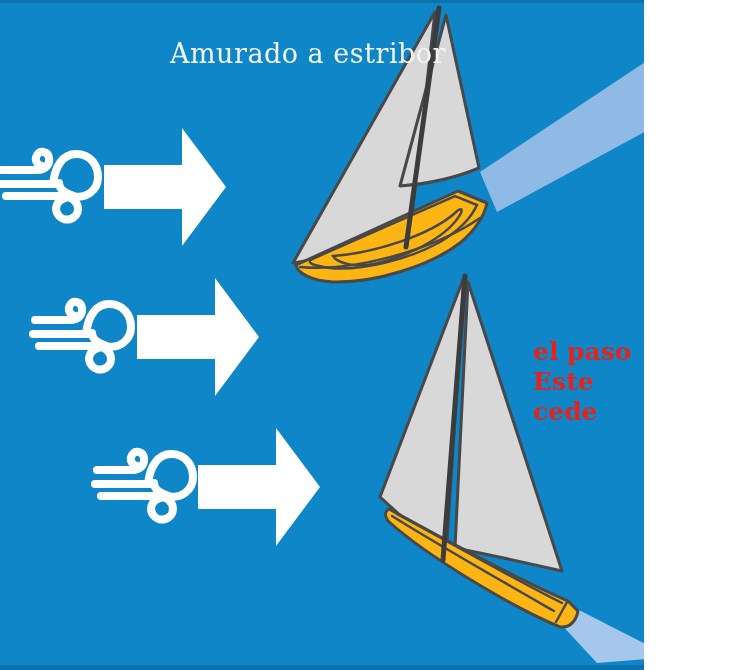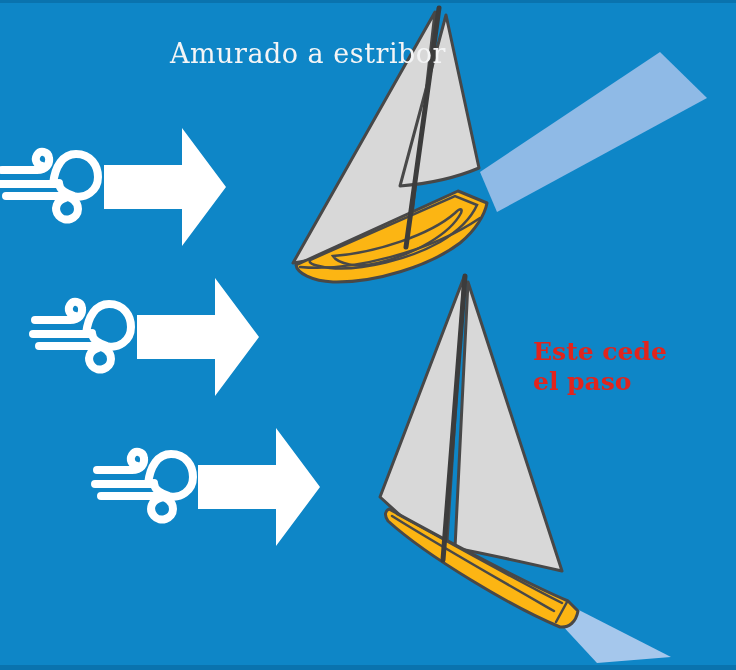--- a/index.html
+++ b/index.html
@@ -1,17 +1,17 @@
 <!DOCTYPE html>
 <html style="--bg: #0e86c7; --bg-edge: #0a73ae; --white: #ffffff; --sail: #d8d8d8; --outline: #484848; --mast: #3c3c3c; --hull: #fcb513; --beam-top: #8fbae6; --beam-bottom: #a5c7ec; --label: #f4f5f6; --warning: #e2241c;"><head>
 <meta charset="utf-8">
 <style>
   html,body{margin:0;padding:0;background:#fff;}
   .stage{
-    position:relative;width:736px;height:670px;overflow:hidden;
+    position:relative;width:644px;height:670px;overflow:hidden;
     background:var(--bg,#0e86c7);
     font-family:"DejaVu Serif","Liberation Serif",serif;
   }
   svg.scene{position:absolute;left:0;top:0;display:block;}
   .bg-edge{fill:var(--bg-edge,#0a73ae);}
   .wind-stroke{fill:none;stroke:var(--white,#fff);stroke-width:8;stroke-linecap:round;}
   .arrow{fill:var(--white,#fff);}
   .sail{fill:var(--sail,#d8d8d8);stroke:var(--outline,#484848);stroke-width:3;stroke-linejoin:round;}
   .hull{fill:var(--hull,#fcb513);stroke:var(--outline,#484848);stroke-width:3;stroke-linejoin:round;}
   .hull-line{fill:none;stroke:var(--outline,#484848);stroke-width:2.5;stroke-linecap:round;}
@@ -85,17 +85,17 @@
       <path class="hull-line" d="M392,516 C440,546 505,583 554,611"></path>
       <path class="hull-line" d="M567,602 L556,622"></path>
       <line class="mast" x1="465" y1="276" x2="443" y2="560"></line>
     </g>
   </svg>
 
   <div class="label label-starboard">Amurado a estribor</div>
 
 
   <div class="give-way">
+    <div>el paso</div>
     <div>Este cede</div>
-    <div>el paso</div>
   </div>
 
 </div>
 
 </body></html>

